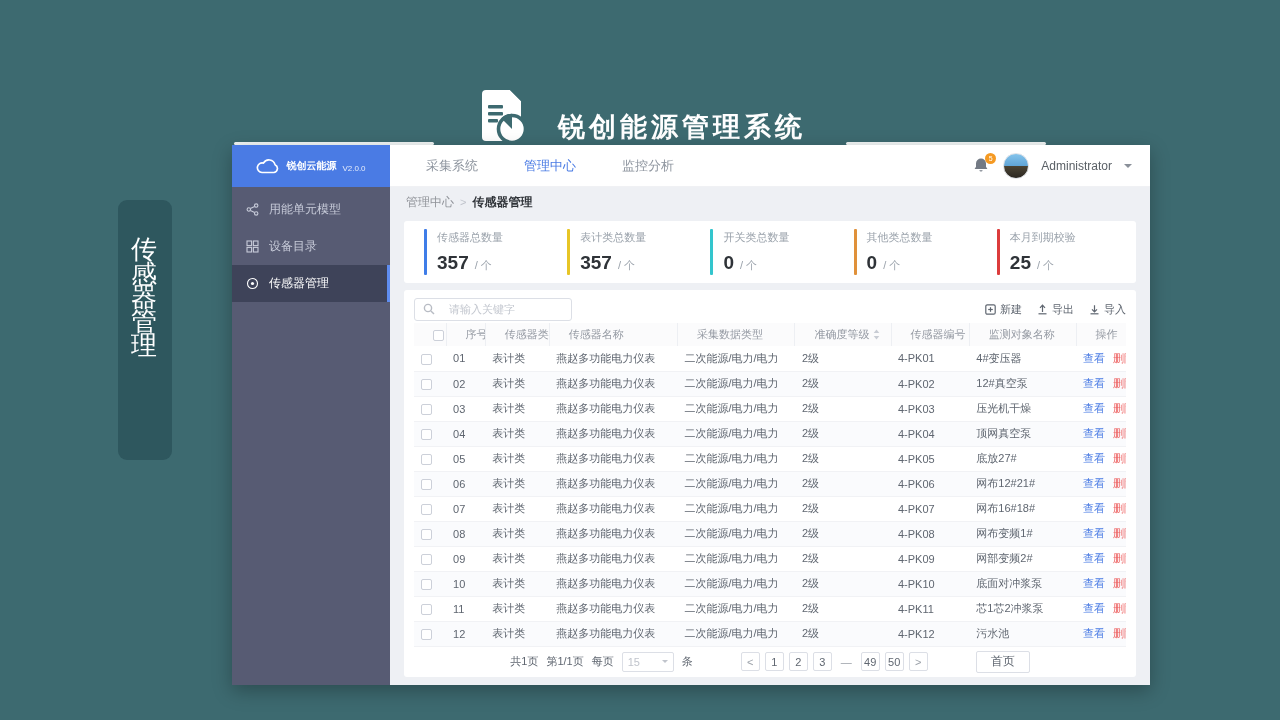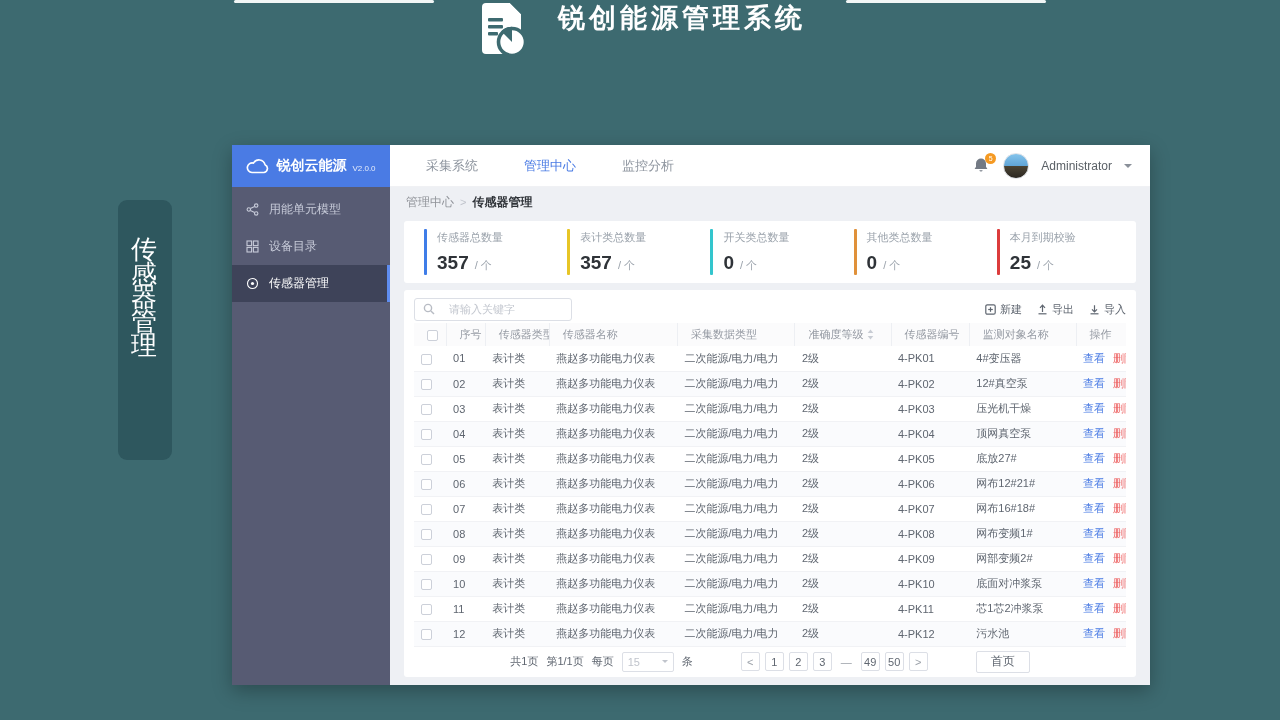--- a/index.html
+++ b/index.html
@@ -4,39 +4,39 @@
 <style>
   * { margin:0; padding:0; box-sizing:border-box; }
   html,body { width:1280px; height:720px; overflow:hidden; }
   body {
     background:#3d6a70;
     font-family:"Liberation Sans","DejaVu Sans",sans-serif;
     position:relative;
   }
   
   .banner { position:absolute; top:0; left:0; width:1280px; height:145px;
-    display:flex; align-items:flex-start; justify-content:center; gap:28px; }
+    display:flex; align-items:flex-end; justify-content:center; gap:28px; }
   .banner .line { width:200px; height:3px; background:#f2f6f6; border-radius:2px; }
   .banner .line.left { margin-right:14px; }
   .banner .line.right { margin-left:12px; }
   .banner h1 { color:#ffffff; font-size:27px; font-weight:bold; letter-spacing:4px; }
   
   .side-tag { position:absolute; left:118px; top:200px; width:54px; height:260px;
     background:#2e575e; border-radius:9px; display:flex; justify-content:center; }
   .side-tag span { writing-mode:vertical-lr; color:#ffffff; font-size:26px;
     letter-spacing:24px; padding-top:16px; }
   
   .window { position:absolute; left:232px; top:145px; width:918px; height:540px;
     background:#ffffff; box-shadow:0 6px 18px rgba(0,0,0,.28);
     display:flex; flex-direction:column; }
   
   .topbar { height:42px; display:flex; flex:0 0 42px; }
   .logo-box { width:158px; background:#4a7be4; display:flex; align-items:center;
     justify-content:center; gap:6px; }
-  .logo-box .name { color:#fff; font-size:14px; font-weight:bold; }
+  .logo-box .name { color:#fff; font-size:10px; font-weight:bold; }
   .logo-box .ver { color:rgba(255,255,255,.85); font-size:8px; margin-top:4px; }
   .topnav { flex:1; background:#fff; display:flex; align-items:center;
     padding-left:36px; gap:46px; border-bottom:1px solid #f0f1f4; }
   .topnav .nav-item { font-size:13px; color:#8d949e; cursor:pointer; }
   .topnav .nav-item.active { color:#4a7be4; }
   .top-right { margin-left:auto; display:flex; align-items:center; gap:12px; padding-right:18px; }
   .bell-wrap { position:relative; width:18px; height:18px; }
   .badge { position:absolute; top:-4px; right:-5px; width:11px; height:11px;
     background:#f59a23; border-radius:50%; color:#fff; font-size:7px;
     display:flex; align-items:center; justify-content:center; }
@@ -75,21 +75,21 @@
   .search-box { width:158px; height:23px; border:1px solid #dcdfe6; border-radius:3px;
     display:flex; align-items:center; gap:6px; padding:0 8px; background:#fff; }
   .search-box input { border:none; outline:none; width:110px; font-size:11px; color:#606266;
     font-family:inherit; background:transparent;margin-left:8px; }
   .search-box input::placeholder { color:#c3c7cf; }
   .tool-actions { margin-left:auto; display:flex; gap:15px; }
   .tool-btn { display:flex; align-items:center; gap:4px; font-size:11px; color:#5f6670; cursor:pointer; }
   
   table { width:100%; border-collapse:collapse; table-layout:fixed; }
   th { height:23px; font-size:11px; font-weight:normal; color:#959aa3; text-align:left;
-    padding-left:13px; background:#fbfbfc; white-space:nowrap; overflow:hidden; }
+    padding-left:19px; background:#fbfbfc; white-space:nowrap; overflow:hidden; }
   th + th { border-left:1px solid #edeff3; }
   th .th-inner { display:flex; align-items:center; gap:4px; }
   td { height:25px; font-size:11px; color:#5f6670; padding-left:7px; border-bottom:1px solid #f1f2f5;
     white-space:nowrap; overflow:hidden; }
   tbody tr:nth-child(even) td { background:#fafbfd; }
   .cb { display:inline-block; width:11px; height:11px; border:1px solid #ccd0d9;
     border-radius:2px; background:#fff; vertical-align:middle; cursor:pointer; }
   .link { cursor:pointer; }
   .link.view { color:#4a7be4; margin-right:8px; }
   .link.del { color:#ed5e5e; }

